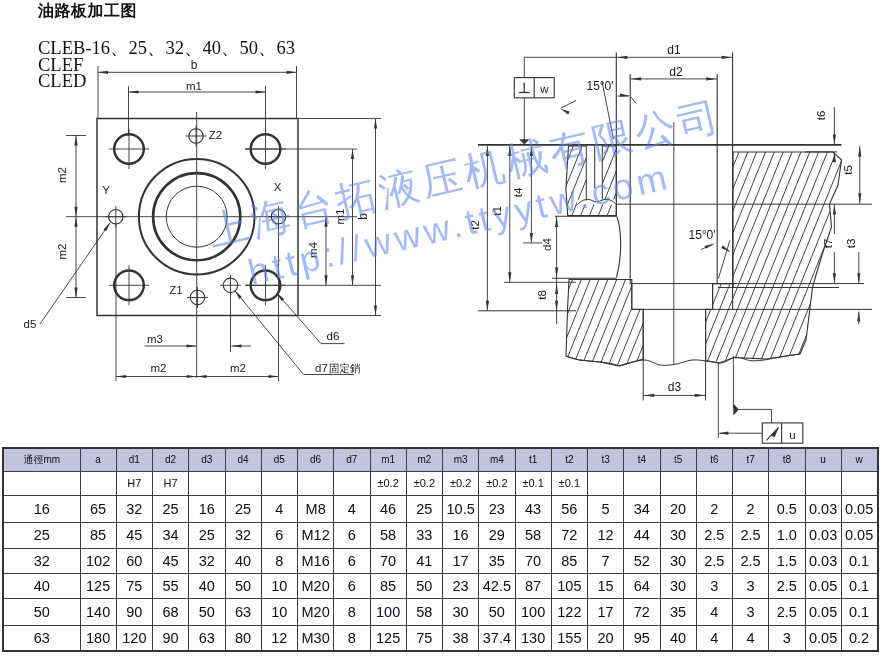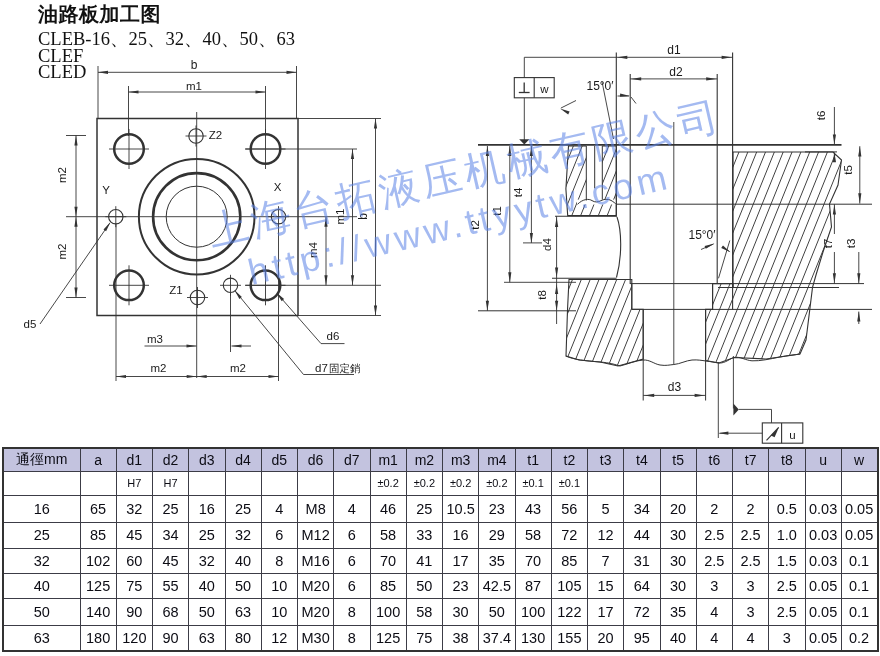--- a/index.html
+++ b/index.html
@@ -1,25 +1,25 @@
 <!DOCTYPE html>
 <html><head><meta charset="utf-8"><style>
 html,body{margin:0;padding:0;width:880px;height:656px;background:#ffffff;overflow:hidden}
 #wrap{position:relative;width:880px;height:656px;font-family:"Liberation Sans",sans-serif}
 #svg{position:absolute;left:0;top:0}
 #titles{position:absolute;left:38px;top:1px;color:#111}
-#t1{font-family:"Liberation Sans",sans-serif;font-size:20px;font-weight:bold;letter-spacing:0.5px}
+#t1{font-family:"Liberation Sans",sans-serif;font-size:16px;font-weight:bold;letter-spacing:0.5px}
 #t2,#t3,#t4{font-family:"Liberation Serif",serif;font-size:18.5px;line-height:16.5px}
-#t2{margin-top:3px}
+#t2{margin-top:18px}
 #din{position:absolute;left:618px;top:7px;font-size:16px;color:#111}
 #tbl{position:absolute;left:2px;top:447px}
 table{border-collapse:collapse;table-layout:fixed}
 td{border:1px solid #3c3c46;text-align:center;vertical-align:middle;font-size:14.5px;color:#0c0c14;padding:0;overflow:hidden;white-space:nowrap}
 #tb{border:2px solid #333}
-.hd td{background:#c3c3df;font-size:14px}
+.hd td{background:#c3c3df;font-size:10px}
 .tol td{font-size:11px}
 #wm{position:absolute;left:0;top:0;width:880px;height:656px;pointer-events:none}
 </style></head><body>
 <div id="wrap">
 <div id="svg"><svg width="880" height="656" viewBox="0 0 880 656">
         <defs>
           <pattern id="hat" width="8.2" height="8.2" patternUnits="userSpaceOnUse" patternTransform="rotate(22)">
 <line x1="4.1" y1="-1" x2="4.1" y2="9.2" stroke="#3f3f3f" stroke-width="0.95"></line>
           </pattern>
         </defs>
@@ -384,21 +384,21 @@
             <td>8</td>
             <td>M16</td>
             <td>6</td>
             <td>70</td>
             <td>41</td>
             <td>17</td>
             <td>35</td>
             <td>70</td>
             <td>85</td>
             <td>7</td>
-            <td>31</td>
+            <td>52</td>
             <td>30</td>
             <td>2.5</td>
             <td>2.5</td>
             <td>1.5</td>
             <td>0.03</td>
             <td>0.1</td>
           </tr>
           <tr style="height:24.9px">
             <td>40</td>
             <td>125</td>

